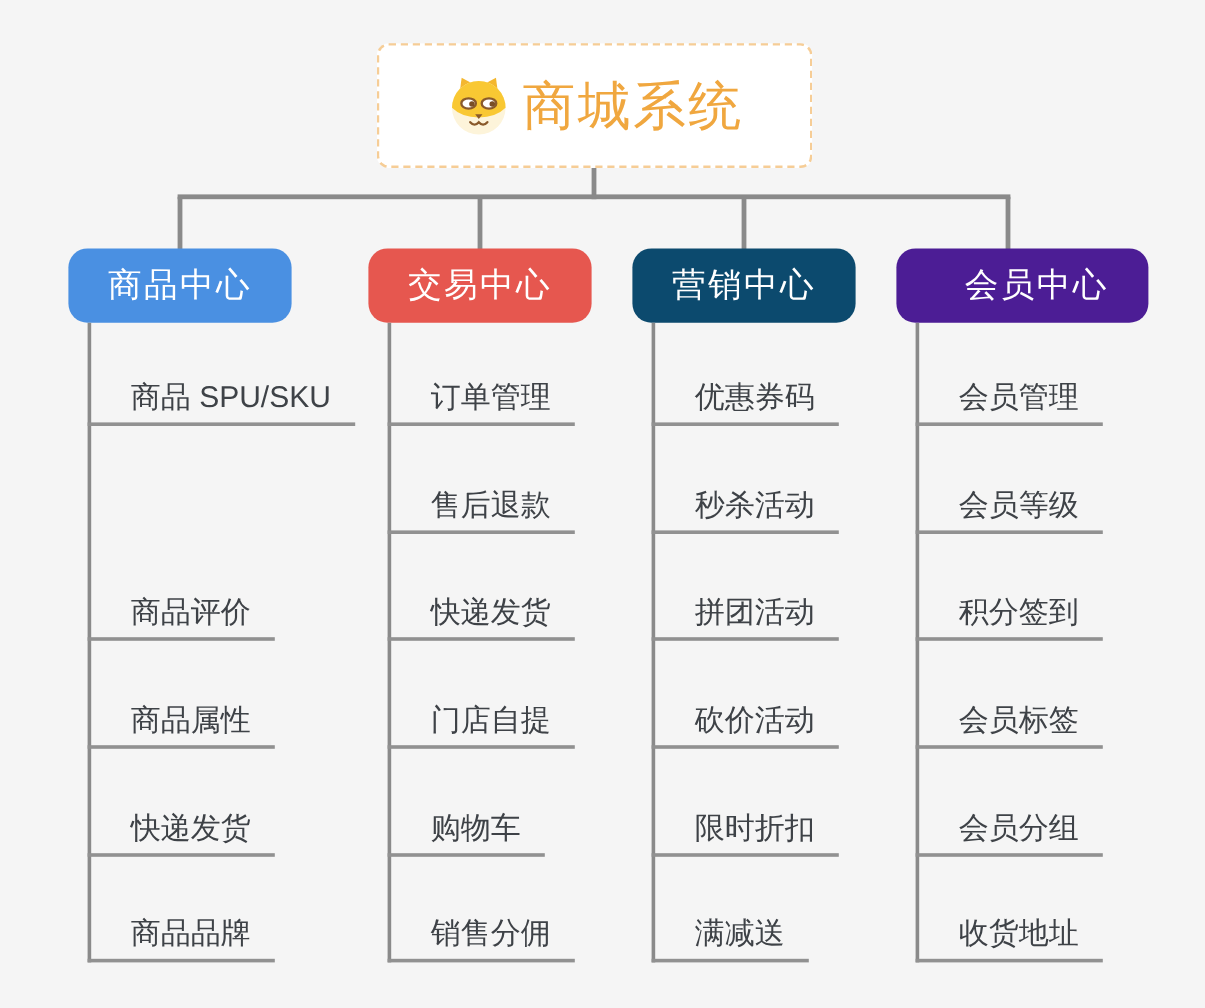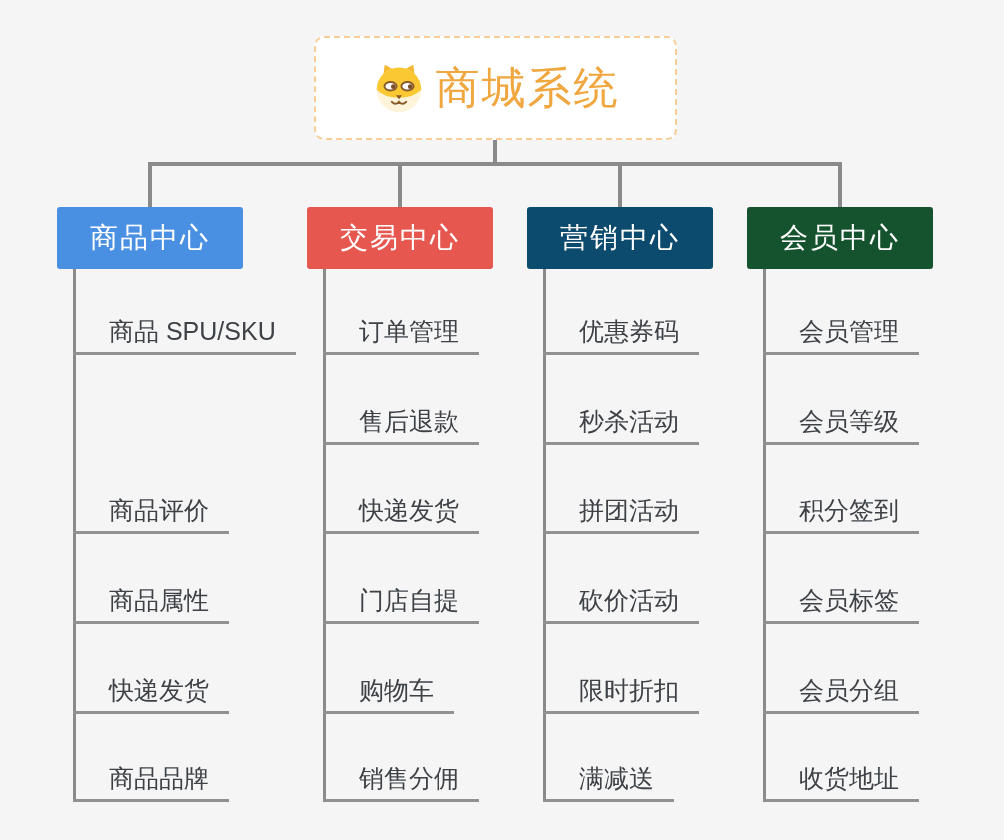--- a/index.html
+++ b/index.html
@@ -24,21 +24,21 @@
     background:#ffffff;border:2px dashed #f6cd96;border-radius:10px;
     box-sizing:border-box;
     display:flex;align-items:center;justify-content:center;gap:10px;
   }
   .root-title{font-size:44px;font-weight:500;letter-spacing:2px;color:#f0a73f;}
 
   
   .branch{position:absolute;top:207px;width:250px;height:610px;}
   .b0{left:57px}.b1{left:307px}.b2{left:527px}.b3{left:747px}
   .header{
-    width:186px;height:62px;border-radius:3px;
+    width:186px;height:62px;border-radius:16px;
     color:#ffffff;font-size:28px;letter-spacing:2px;
     display:flex;align-items:center;justify-content:center;
   }
   .trunk{position:absolute;left:16px;top:62px;width:3px;height:533px;background:#8a8a8a;}
   .child{
     position:absolute;left:16px;white-space:nowrap;
     font-size:25px;line-height:30px;color:#3e4247;
     padding:0 20px 6px 36px;
     border-bottom:3px solid #919191;
   }
@@ -104,21 +104,21 @@
     <div class="trunk"></div>
     <div class="child c0">优惠券码</div>
     <div class="child c1">秒杀活动</div>
     <div class="child c2">拼团活动</div>
     <div class="child c3">砍价活动</div>
     <div class="child c4">限时折扣</div>
     <div class="child c5">满减送</div>
   </div>
 
   <div class="branch b3">
-    <div class="header" style="background: #14532d;">
+    <div class="header" style="background: #4c1d95; padding-left: 24px;">
       <span>会员中心</span>
     </div>
     <div class="trunk"></div>
     <div class="child c0">会员管理</div>
     <div class="child c1">会员等级</div>
     <div class="child c2">积分签到</div>
     <div class="child c3">会员标签</div>
     <div class="child c4">会员分组</div>
     <div class="child c5">收货地址</div>
   </div>

